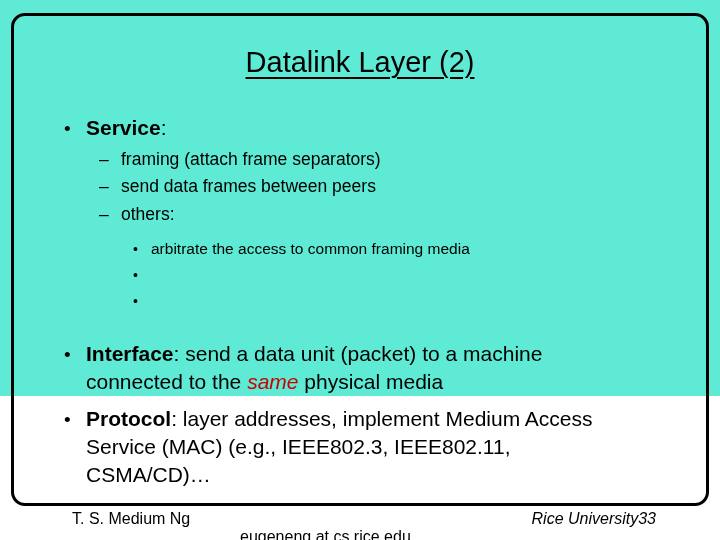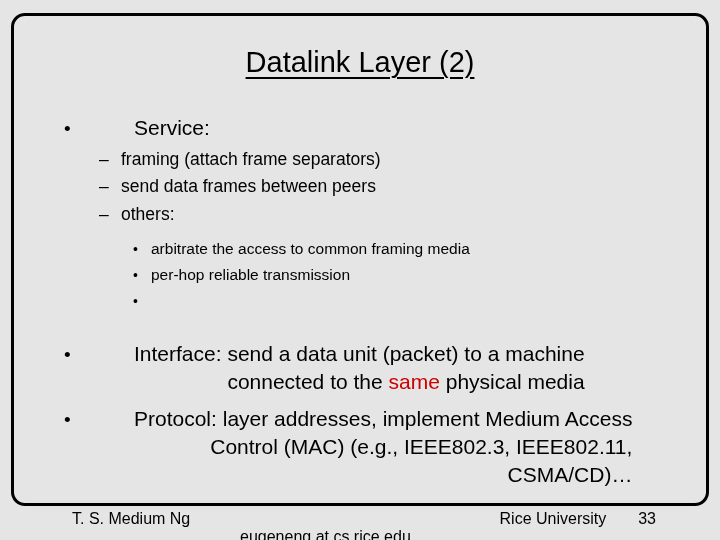--- a/index.html
+++ b/index.html
@@ -3,21 +3,21 @@
 <meta charset="utf-8">
 <style>
   * { margin: 0; padding: 0; box-sizing: border-box; }
   html, body { width: 720px; height: 540px; }
   body {
     font-family: "Liberation Sans", sans-serif;
     background: #ffffff;
     color: #000000;
     overflow: hidden;
   }
-  .slide { position: relative; width: 720px; height: 540px; background: #e5e5e5; }
+  .slide { position: relative; width: 720px; height: 396px; background: #5eead4; }
 
   .frame {
     position: absolute;
     left: 11px; top: 13px;
     width: 698px; height: 493px;
     border: 3px solid #000;
     border-radius: 14px;
   }
 
   .title {
@@ -34,46 +34,46 @@
     text-decoration-thickness: 2px;
     text-underline-offset: 5px;
   }
 
   .row { position: absolute; display: flex; align-items: baseline; white-space: nowrap; }
   .marker { display: inline-block; }
 
   
   .l1 { left: 64px; font-size: 21px; line-height: 28px; }
   .l1 .marker { width: 22px; font-size: 19px; }
-  .kw { font-weight: 400; margin-left: 48px; }
+  .kw { font-weight: 700; }
 
   
   .l2block { position: absolute; left: 99px; top: 146px; font-size: 17.5px; line-height: 27.3px; }
   .l2block .line { display: flex; align-items: baseline; white-space: nowrap; }
   .l2block .marker { width: 22px; }
 
   
   .l3block { position: absolute; left: 133px; top: 236px; font-size: 15.5px; line-height: 26px; }
   .l3block .line { display: flex; align-items: baseline; white-space: nowrap; }
   .l3block .marker { width: 18px; font-size: 14px; }
 
-  .textcol .tline { white-space: nowrap; text-align: right; }
+  .textcol .tline { white-space: nowrap; }
 
-  .red { color: #cc0000; }
+  .red { color: #cc0000; font-style: italic; }
 
   .footer {
     position: absolute;
     left: 0; top: 509px;
     width: 720px;
     font-size: 16px;
     line-height: 20px;
   }
   .footer .author { position: absolute; left: 72px; top: 0; }
   .footer .email  { position: absolute; left: 240px; top: 18px; }
-  .footer .right  { position: absolute; right: 64px; top: 0; display: flex; gap: 32px; }
+  .footer .right  { position: absolute; right: 64px; top: 0; display: flex; gap: 0; font-style: italic; }
 </style>
 </head>
 <body>
 
 <div class="slide">
 
   <div class="frame"></div>
 
   <h1 class="title"><span class="u">Datalink Layer (2)</span></h1>
 
@@ -97,40 +97,39 @@
     </div>
   </div>
 
   <div class="l3block">
     <div class="line">
       <span class="marker">•</span>
       <span>arbitrate the access to common framing media</span>
     </div>
     <div class="line">
       <span class="marker">•</span>
-      <span>per-hop reliable transmission</span>
     </div>
     <div class="line">
       <span class="marker">•</span>
     </div>
   </div>
 
   <div class="row l1" style="top:340px">
     <span class="marker">•</span>
     <div class="textcol">
       <div class="tline"><span class="kw">Interface</span><span>: send a data unit (packet) to a machine</span></div>
       <div class="tline"><span>connected to the </span><span class="red">same</span><span> physical media</span></div>
     </div>
   </div>
 
   <div class="row l1" style="top:405px">
     <span class="marker">•</span>
     <div class="textcol">
       <div class="tline"><span class="kw">Protocol</span><span>: layer addresses, implement Medium Access</span></div>
-      <div class="tline">Control (MAC) (e.g., IEEE802.3, IEEE802.11,</div>
+      <div class="tline">Service (MAC) (e.g., IEEE802.3, IEEE802.11,</div>
       <div class="tline">CSMA/CD)…</div>
     </div>
   </div>
 
   <div class="footer">
     <span class="author">T. S. Medium Ng</span>
     <span class="email">eugeneng at cs.rice.edu</span>
     <span class="right">
       <span>Rice University</span>
       <span>33</span>

